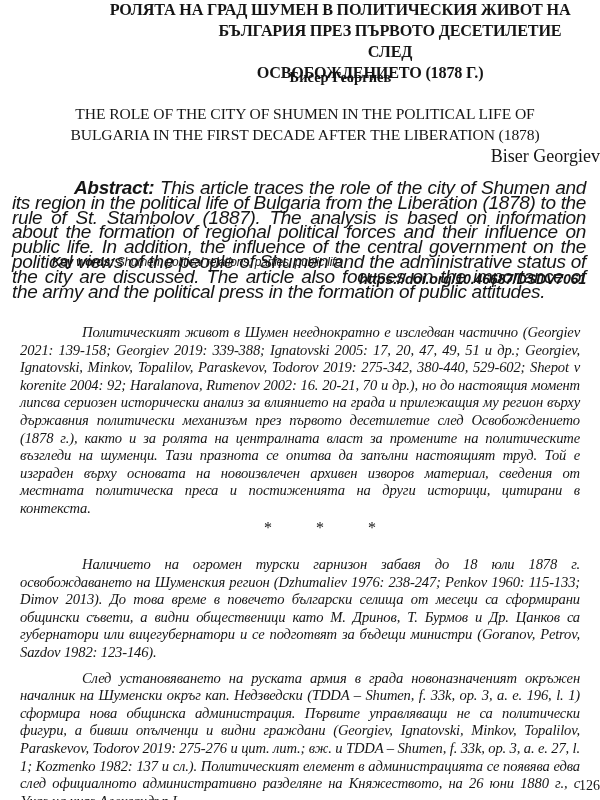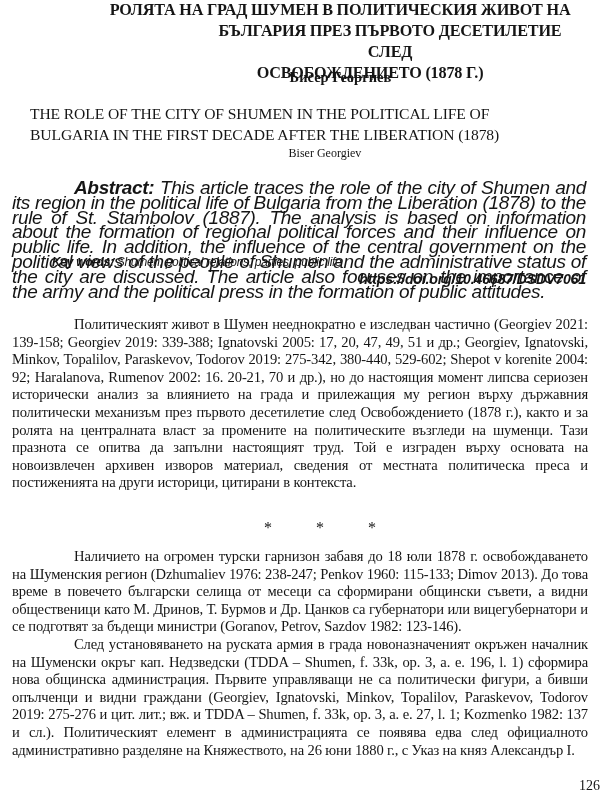--- a/index.html
+++ b/index.html
@@ -6,38 +6,38 @@
     body { width: 600px; height: 800px; overflow: hidden; position: relative;
       font-family: "Liberation Serif", "DejaVu Serif", serif; color: #151515; }
     .page { position: absolute; left: 0; top: 0; width: 600px; height: 800px; }
     .title-bg { position: absolute; left: 40px; right: 20px; top: 0; text-align: center;
       font-weight: bold; font-size: 16.2px; line-height: 21px; letter-spacing: -0.2px; }
     .title-bg .l1 { padding-left: 60px; text-align: center; }
     .title-bg .l2 { padding-left: 160px; }
     .title-bg .l3 { padding-left: 120px; }
     .author-bg { position: absolute; top: 69px; left: 0; right: 0; text-align: center;
       font-weight: bold; font-size: 14.5px; padding-left: 50px; margin-left: 31px; }
-    .title-en { position: absolute; top: 103px; left: 30px; right: 20px; text-align: left;
+    .title-en { position: absolute; top: 103px; left: 30px; right: 20px; text-align: center;
       font-size: 15.6px; line-height: 21px; letter-spacing: -0.1px; }
-    .author-en { position: absolute; top: 146px; left: 0; right: 0; text-align: center;
-      font-size: 12px; padding-left: 50px; }
+    .author-en { position: absolute; top: 146px; left: 0; right: 0; text-align: right;
+      font-size: 18px; padding-left: 50px; }
     .abstract { position: absolute; top: 181px; left: 12px; right: 14px;
       font-style: italic; font-size: 19px; line-height: 14.8px; text-align: justify;
       font-family: "Liberation Sans", "DejaVu Sans", sans-serif; font-weight: bold; letter-spacing: -0.35px; }
     .abstract .lbl { font-weight: bold; }
     .abstract .body { font-weight: normal; }
     .abstract .first { text-indent: 62px; }
     .keywords { position: absolute; top: 255px; left: 52px; right: 14px;
       font-style: italic; font-size: 12px; font-family: "Liberation Sans", "DejaVu Sans", sans-serif; letter-spacing: -0.3px; }
     .keywords .lbl { font-weight: bold; }
     .doi { position: absolute; top: 271px; right: 14px; font-style: italic; font-weight: bold;
       font-size: 14.2px; font-family: "Liberation Sans", "DejaVu Sans", sans-serif; letter-spacing: -0.2px; }
     .para { position: absolute; left: 12px; right: 12px; font-size: 14.6px; line-height: 17.6px;
       text-align: justify; letter-spacing: -0.15px; }
-    .para p { margin: 0; text-indent: 62px; }
+    .para p { margin: 8px; text-indent: 62px; font-style: italic; }
     .para1 { top: 316px; }
     .sep { position: absolute; top: 519px; left: 0; right: 0; text-align: center; font-size: 16px; padding-left: 40px;
       word-spacing: 40px; }
     .para2 { top: 548px; }
     .pagenum { position: absolute; top: 778px; left: 0; right: 0; text-align: right; font-size: 14px; padding-left: 30px; }
   </style>
 </head>
 <body>
 
 <div class="page">

